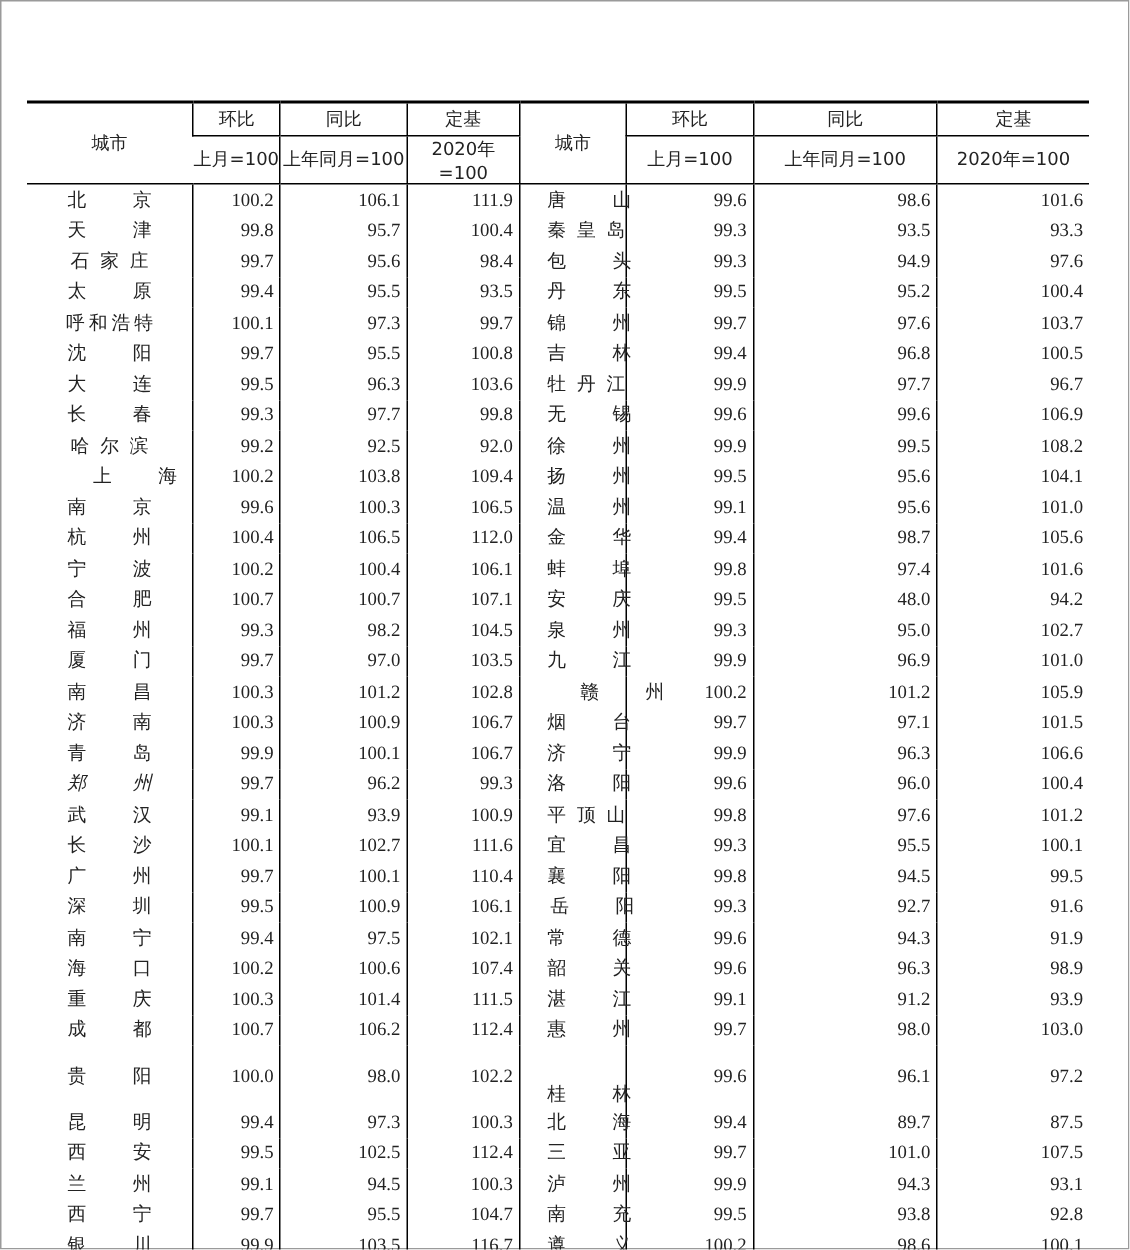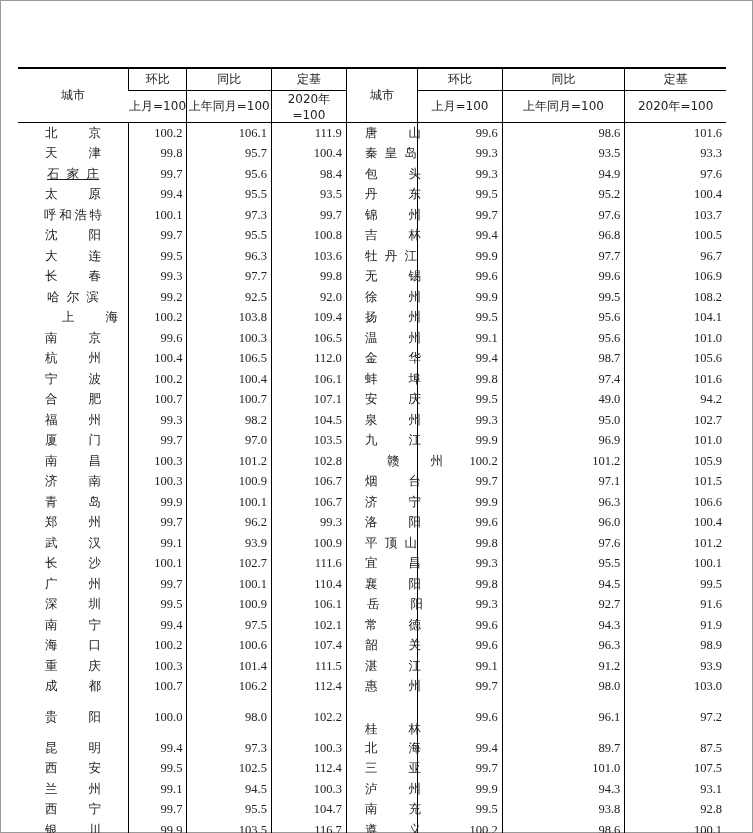--- a/index.html
+++ b/index.html
@@ -108,21 +108,21 @@
           <td>100.4</td>
           <td class="city">
             <span class="cityname right" style="width: 52px;">秦皇岛</span>
           </td>
           <td>99.3</td>
           <td>93.5</td>
           <td>93.3</td>
         </tr>
         <tr>
           <td class="city first">
-            <span class="cityname" style="width: 52px; text-decoration: underline;">石家庄</span>
+            <span class="cityname" style="width: 52px;">石家庄</span>
           </td>
           <td>99.7</td>
           <td>95.6</td>
           <td>98.4</td>
           <td class="city">
             <span class="cityname right" style="width: 56px;">包头</span>
           </td>
           <td>99.3</td>
           <td>94.9</td>
           <td>97.6</td>
@@ -271,21 +271,21 @@
           <td class="city first">
             <span class="cityname" style="width: 56px;">合肥</span>
           </td>
           <td>100.7</td>
           <td>100.7</td>
           <td>107.1</td>
           <td class="city">
             <span class="cityname right" style="width: 56px;">安庆</span>
           </td>
           <td>99.5</td>
-          <td>49.0</td>
+          <td>48.0</td>
           <td>94.2</td>
         </tr>
         <tr>
           <td class="city first">
             <span class="cityname" style="width: 56px;">福州</span>
           </td>
           <td>99.3</td>
           <td>98.2</td>
           <td>104.5</td>
           <td class="city">
@@ -346,21 +346,21 @@
           <td>106.7</td>
           <td class="city">
             <span class="cityname right" style="width: 56px;">济宁</span>
           </td>
           <td>99.9</td>
           <td>96.3</td>
           <td>106.6</td>
         </tr>
         <tr>
           <td class="city first">
-            <span class="cityname" style="width: 56px;">郑州</span>
+            <span class="cityname" style="width: 56px; font-style: italic;">郑州</span>
           </td>
           <td>99.7</td>
           <td>96.2</td>
           <td>99.3</td>
           <td class="city">
             <span class="cityname right" style="width: 56px;">洛阳</span>
           </td>
           <td>99.6</td>
           <td>96.0</td>
           <td>100.4</td>

